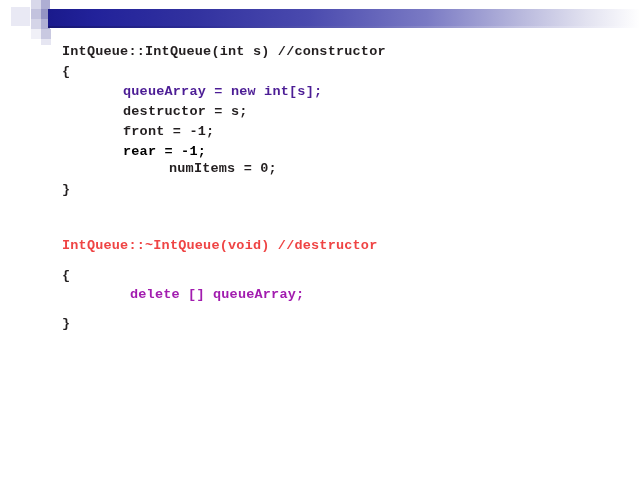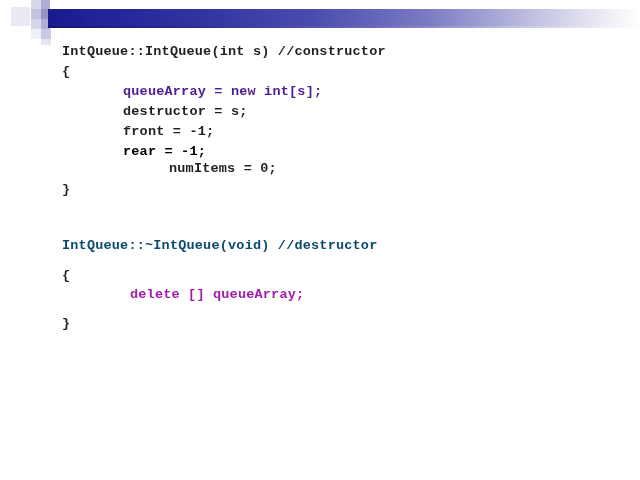--- a/index.html
+++ b/index.html
@@ -116,19 +116,19 @@
 
   <div id="code-body">
       <div class="code-line" style="left: 62px; top: 44px; color: rgb(35, 31, 32);">IntQueue::IntQueue(int s) //constructor</div>
       <div class="code-line" style="left: 62px; top: 64px; color: rgb(35, 31, 32);">{</div>
       <div class="code-line" style="left: 123px; top: 84px; color: #4c1d95;">queueArray = new int[s];</div>
       <div class="code-line" style="left: 123px; top: 104px; color: rgb(35, 31, 32);">destructor = s;</div>
       <div class="code-line" style="left: 123px; top: 124px; color: rgb(35, 31, 32);">front = -1;</div>
       <div class="code-line" style="left: 123px; top: 144px; color: #000000;">rear = -1;</div>
       <div class="code-line" style="left: 123px; top: 161px; color: rgb(35, 31, 32); margin-left: 46px;">numItems = 0;</div>
       <div class="code-line" style="left: 62px; top: 182px; color: rgb(35, 31, 32);">}</div>
-      <div class="code-line" style="left: 62px; top: 238px; color: #0c4a6e;">IntQueue::~IntQueue(void) //destructor</div>
+      <div class="code-line" style="left: 62px; top: 238px; color: #ef4444;">IntQueue::~IntQueue(void) //destructor</div>
       <div class="code-line" style="left: 62px; top: 268px; color: rgb(35, 31, 32);">{</div>
       <div class="code-line" style="left: 130px; top: 287px; color: #a21caf;">delete [] queueArray;</div>
       <div class="code-line" style="left: 62px; top: 316px; color: rgb(35, 31, 32);">}</div>
     </div>
 
 </div>
 
 </body></html>

